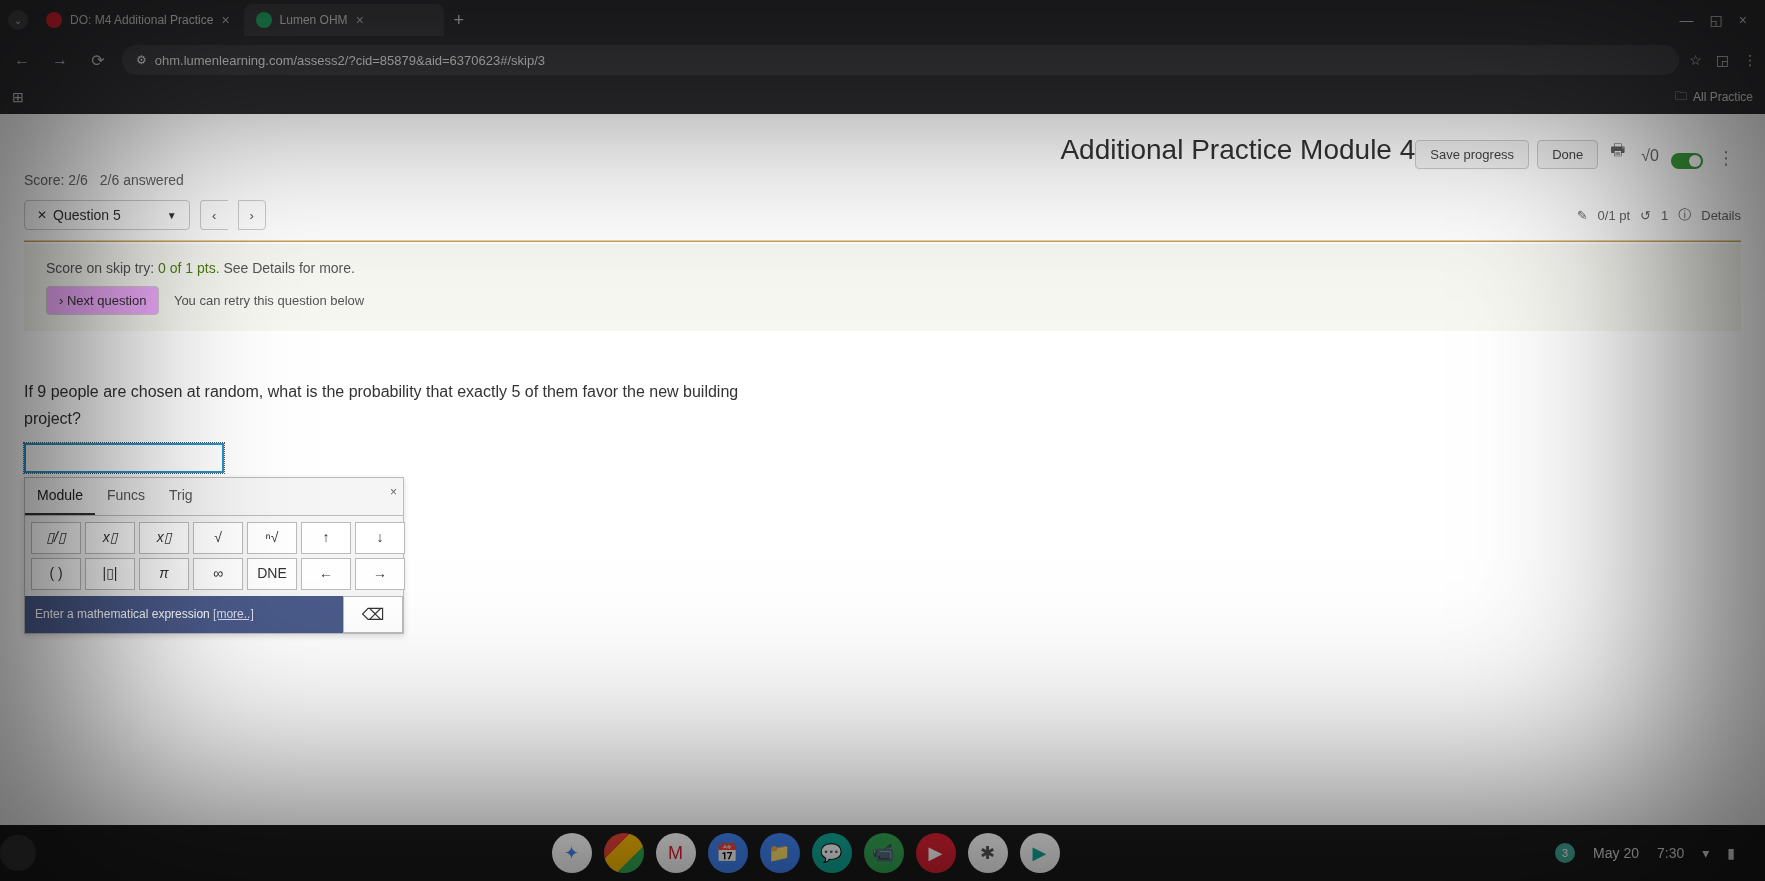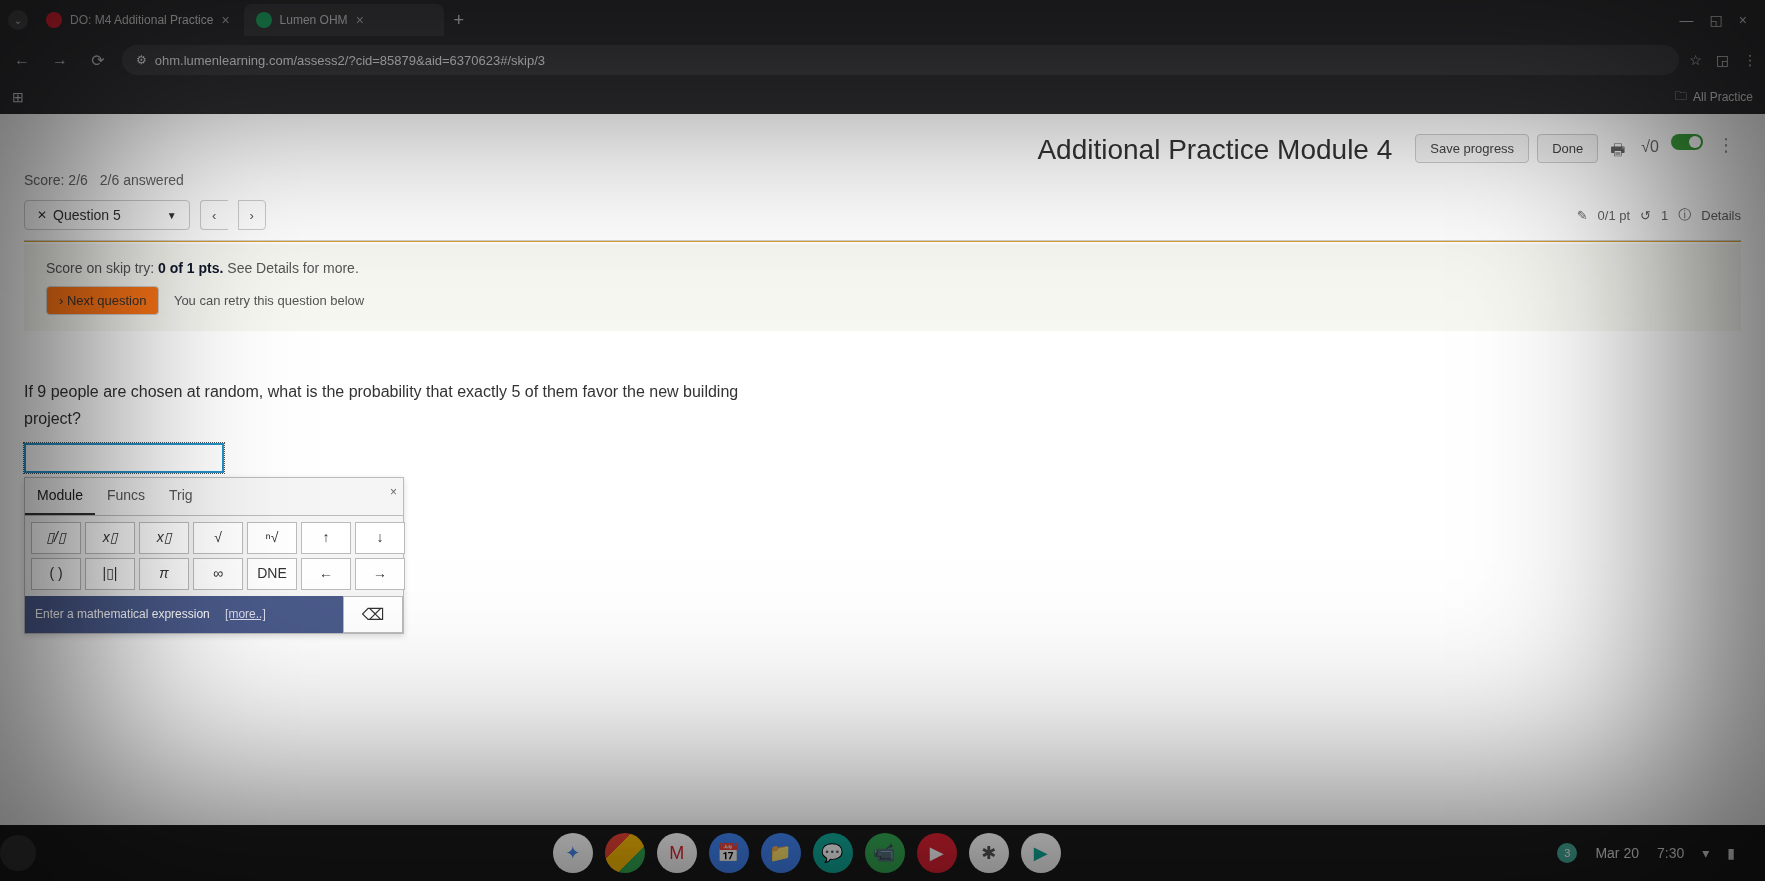--- a/index.html
+++ b/index.html
@@ -25,21 +25,21 @@
 .bookmarks-bar { display: flex; align-items: center; height: 34px; padding: 0 12px; color: #ccc; font-size: 12px; }
 .bookmarks-grid { font-size: 14px; }
 .all-bookmarks { margin-left: auto; display: flex; gap: 6px; align-items: center; }
 
 
 .page { background: #fff; height: calc(881px - 114px - 56px); overflow: auto; }
 .header-row { display: flex; align-items: flex-start; padding: 20px 24px 6px; }
 .title-block { flex: 1; }
 .page-title { font-size: 28px; color: #333; font-weight: 400; text-align: right; }
 .scoreline { color: #666; font-size: 14px; margin-top: 6px; display: flex; gap: 12px; }
-.header-actions { display: flex; gap: 8px; align-items: flex-start; margin-left: 23px; }
+.header-actions { display: flex; gap: 8px; align-items: flex-end; }
 .hdr-btn { padding: 6px 14px; border: 1px solid #ccc; background: #f5f5f5; border-radius: 4px; font-size: 13px; color: #444; cursor: pointer; }
 .hdr-icon { font-size: 16px; color: #666; padding: 4px; cursor: pointer; }
 .toggle { width: 32px; height: 16px; background: #3b9e3b; border-radius: 8px; position: relative; }
 .toggle::after { content: ""; width: 12px; height: 12px; background: #fff; border-radius: 50%; position: absolute; right: 2px; top: 2px; }
 .kebab { font-size: 18px; color: #888; padding: 0 6px; }
 
 .question-row { display: flex; align-items: center; padding: 6px 24px 10px; gap: 10px; }
 .question-dropdown { border: 1px solid #ccc; padding: 6px 12px; border-radius: 4px; display: flex; align-items: center; gap: 6px; font-size: 14px; color: #333; background: #fff; cursor: pointer; }
 .dd-close { font-size: 12px; }
 .dd-caret { margin-left: 40px; font-size: 10px; }
@@ -47,39 +47,39 @@
 .q-nav.left { border-radius: 4px 0 0 4px; border-right: none; }
 .q-nav.right { border-radius: 0 4px 4px 0; }
 .q-meta { margin-left: auto; display: flex; gap: 10px; align-items: center; color: #666; font-size: 13px; }
 .q-meta .details { cursor: pointer; }
 
 .divider { height: 1px; background: #d0d0d0; margin: 0 24px; }
 .gold-divider { height: 1px; background: #d8a030; margin: 0 24px; }
 
 .feedback-box { background: #f7f7f2; padding: 16px 22px; margin: 2px 24px 0; }
 .score-line { color: #555; font-size: 14px; }
-.score-line b { font-weight: bold; color: #0f172a; }
-.next-q { display: inline-block; margin-top: 10px; padding: 6px 12px; border: 1px solid #ccc; border-radius: 4px; background: #f97316; font-size: 13px; color: #333; cursor: pointer; }
+.score-line b { font-weight: normal; color: #4d7c0f; }
+.next-q { display: inline-block; margin-top: 10px; padding: 6px 12px; border: 1px solid #ccc; border-radius: 4px; background: #f0abfc; font-size: 13px; color: #333; cursor: pointer; }
 .retry-text { font-size: 13px; color: #555; margin-left: 10px; }
 
 .question-body { padding: 20px 24px; color: #333; font-size: 16px; line-height: 1.7; max-width: 820px; }
 .answer-input { width: 200px; height: 30px; border: 2px solid #2491c8; outline: 1px dotted #555; margin-top: 10px; padding: 2px 6px; font-size: 14px; }
 
 
 .keypad { width: 380px; border: 1px solid #bbb; background: #f5f5f5; position: relative; margin-top: 4px; box-shadow: 0 2px 6px rgba(0,0,0,0.15);}
 .keypad-close { position: absolute; right: 6px; top: 4px; font-size: 12px; color: #666; cursor: pointer; }
 .kp-tabs { display: flex; border-bottom: 1px solid #bbb; }
 .kp-tab { padding: 6px 12px; font-size: 14px; color: #555; cursor: pointer; }
 .kp-tab.active { color: #222; border-bottom: 2px solid #333; }
 .kp-grid { display: grid; grid-template-columns: repeat(7, 50px); gap: 4px; padding: 6px; }
 .kp-btn { height: 32px; border: 1px solid #bbb; background: #fff; display: flex; align-items: center; justify-content: center; font-size: 14px; color: #333; cursor: pointer; font-style: italic; }
 .kp-btn.sym { font-style: normal; }
 .kp-footer { display: flex; }
 .kp-msg { background: #4a5a8a; color: #fff; flex: 1; padding: 8px 10px; font-size: 12px; }
-.kp-msg a { color: #dde; text-decoration: underline; margin-left: 12px; }
+.kp-msg a { color: #dde; text-decoration: underline; }
 .kp-back { width: 60px; background: #fff; border: 1px solid #bbb; display: flex; align-items: center; justify-content: center; cursor: pointer; font-size: 16px; }
 
 
 .taskbar { position: absolute; bottom: 0; left: 0; right: 0; height: 56px; background: #1a1a1a; display: flex; align-items: center; padding: 0 30px 0 0; }
 .task-apps { display: flex; gap: 12px; margin: 0 auto; }
 .app-ic { width: 40px; height: 40px; border-radius: 50%; background: #fff; display: flex; align-items: center; justify-content: center; font-size: 18px; cursor: pointer; }
 .tray { display: flex; gap: 18px; align-items: center; color: #ddd; font-size: 14px; }
 .tray-badge { width: 20px; height: 20px; border-radius: 50%; background: #4a9; color: #fff; display: flex; align-items: center; justify-content: center; font-size: 11px; }
 .launcher { width: 36px; height: 36px; border-radius: 50%; background: #333; margin-right: 20px; }
 
@@ -231,20 +231,20 @@
     <div class="app-ic" style="background:#4285f4;color:#fff">📅</div>
     <div class="app-ic" style="background:#4285f4;color:#fff">📁</div>
     <div class="app-ic" style="background:#1a9;color:#fff">💬</div>
     <div class="app-ic" style="background:#34a853;color:#fff">📹</div>
     <div class="app-ic" style="background:#d23;color:#fff">▶</div>
     <div class="app-ic" style="color:#555">✱</div>
     <div class="app-ic" style="color:#1a9">▶</div>
   </div>
   <div class="tray">
     <div class="tray-badge">3</div>
-    <span>Mar 20</span>
+    <span>May 20</span>
     <span>7:30</span>
     <span>▾</span>
     <span>▮</span>
   </div>
 </div>
 
 <div class="vignette"></div>
 
 </body></html>

